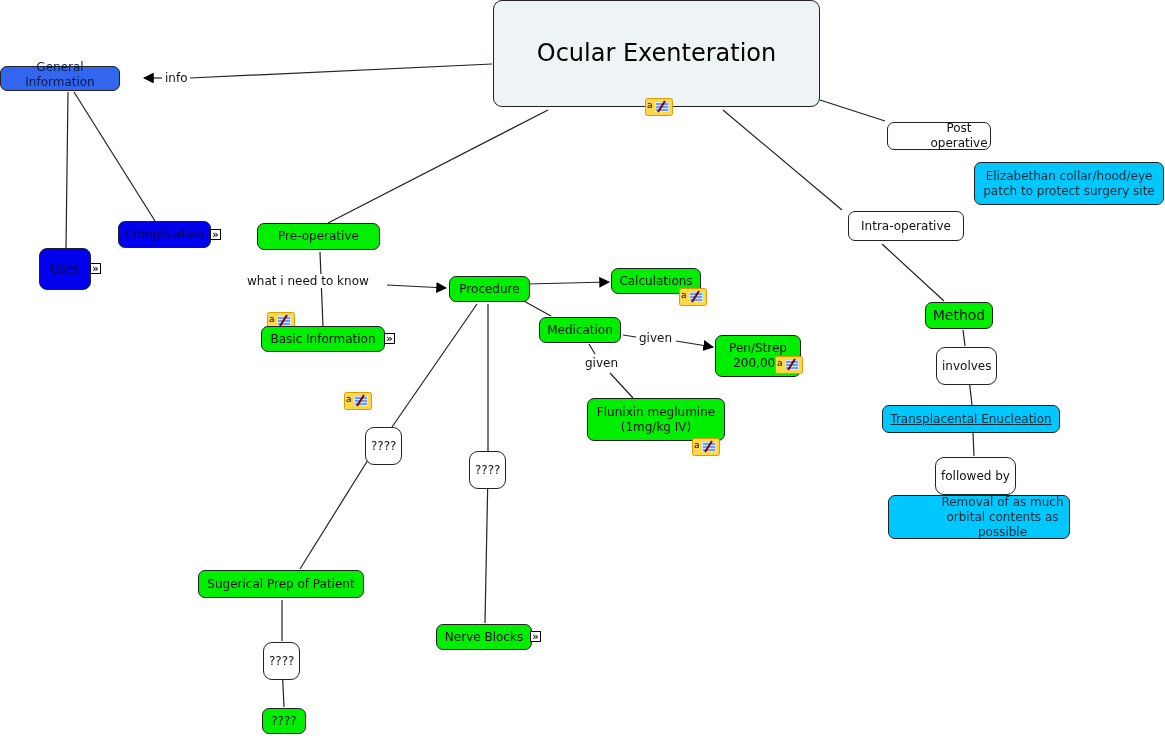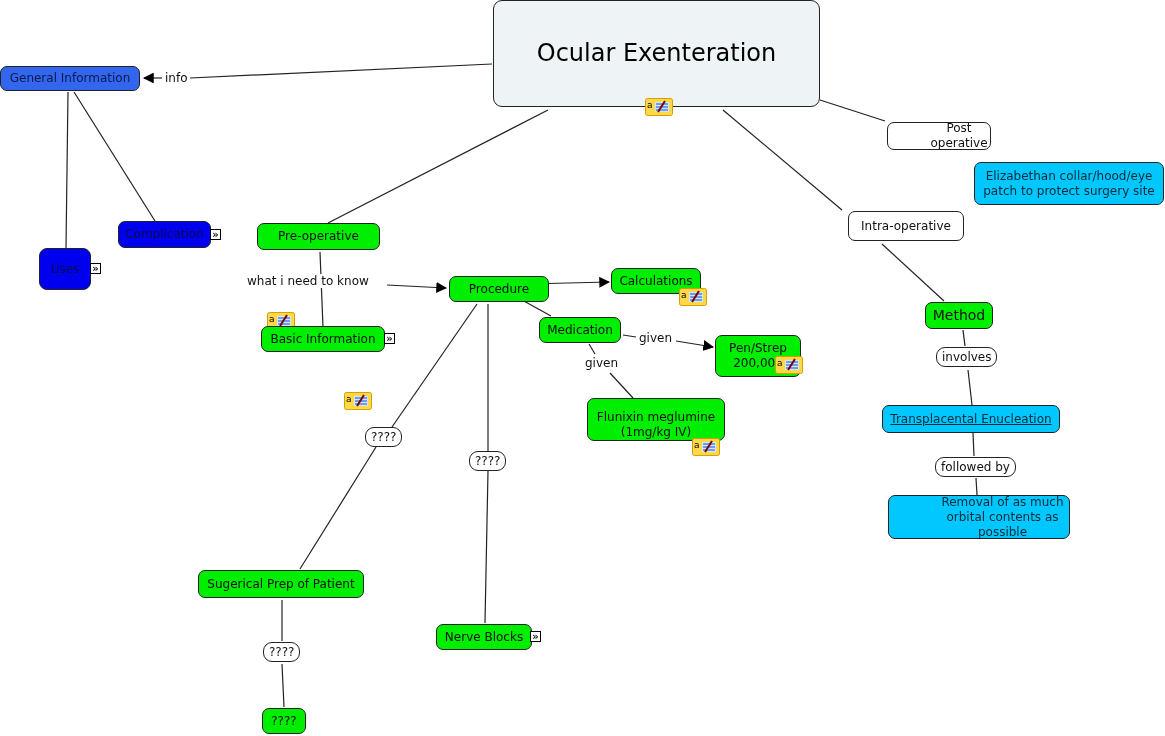--- a/index.html
+++ b/index.html
@@ -11,21 +11,21 @@
           text-align:center; font-size:12px; line-height:15px; white-space:pre-line; }
   .green { background:#00ee00; }
   .blue { background:#0000ee; color:#08084a; }
   .lblue { background:#3366ee; color:#0b1a4a; }
   .cyan { background:#00c8ff; color:#0a2a3a; }
   .white { background:#fff; }
   .root { background:#eef3f5; font-size:24px; border-radius:9px; color:#000000; }
   .link { position:absolute; font-size:12px; line-height:14px; background:#fff; padding:0 2px;
           white-space:nowrap; }
   .pill { position:absolute; box-sizing:border-box; border:1px solid #222; border-radius:9px;
-          background:#fff; font-size:12px; line-height:14px; padding:2px 5px; white-space:nowrap; }
+          background:#fff; font-size:12px; line-height:14px; padding:11px 5px; white-space:nowrap; }
   .expand { position:absolute; width:11px; height:11px; border:1px solid #000; background:#fff;
             font-size:10px; line-height:10px; text-align:center; font-weight:bold; box-sizing:border-box; }
   .note { position:absolute; width:28px; height:18px; }
 </style>
 </head>
 <body>
 
 <svg id="edges" xmlns="http://www.w3.org/2000/svg">
   <defs>
     <marker id="arr" viewBox="0 0 10 10" refX="9" refY="5" markerWidth="9" markerHeight="9" orient="auto">
@@ -85,21 +85,21 @@
 <svg class="note" style="left:645px;top:98px;" viewBox="0 0 28 18">
   <rect x="0.5" y="0.5" width="27" height="17" rx="2" fill="#ffd84a" stroke="#d4a000"></rect>
   <text x="2" y="10" font-size="9" font-family="DejaVu Sans, sans-serif" fill="#000">a</text>
   <rect x="10" y="4" width="14" height="10" fill="#cfe6ff"></rect>
   <line x1="11" y1="6" x2="23" y2="6" stroke="#1a4fd0"></line>
     <line x1="11" y1="9" x2="23" y2="9" stroke="#1a4fd0"></line>
     <line x1="11" y1="12" x2="23" y2="12" stroke="#1a4fd0"></line>
   <line x1="13" y1="14" x2="20" y2="3" stroke="#7a0000" stroke-width="2"></line>
 </svg>
 
-<div class="node lblue" style="left:0px;top:66px;width:140px;height:25px;">
+<div class="node lblue" style="left:0px;top:66px;width:120px;height:25px;align-items:flex-end;">
   <span>General Information</span>
 </div>
 <div class="link" style="left:163px;top:71px;">info</div>
 
 <div class="node blue" style="left:118px;top:221px;width:93px;height:27px;">
   <span>Complication</span>
 </div>
 <div class="expand" style="left:210px;top:229px;">»</div>
 
 <div class="node blue" style="left:39px;top:248px;width:52px;height:42px;border-radius:8px;">
@@ -120,21 +120,21 @@
   <line x1="11" y1="6" x2="23" y2="6" stroke="#1a4fd0"></line>
     <line x1="11" y1="9" x2="23" y2="9" stroke="#1a4fd0"></line>
     <line x1="11" y1="12" x2="23" y2="12" stroke="#1a4fd0"></line>
   <line x1="13" y1="14" x2="20" y2="3" stroke="#7a0000" stroke-width="2"></line>
 </svg>
 <div class="node green" style="left:261px;top:326px;width:124px;height:26px;">
   <span>Basic Information</span>
 </div>
 <div class="expand" style="left:384px;top:333px;">»</div>
 
-<div class="node green" style="left:449px;top:276px;width:100px;height:26px;">
+<div class="node green" style="left:449px;top:276px;width:81px;height:26px;">
   <span>Procedure</span>
 </div>
 
 <div class="node green" style="left:611px;top:268px;width:90px;height:26px;">
   <span>Calculations</span>
 </div>
 <svg class="note" style="left:679px;top:288px;" viewBox="0 0 28 18">
   <rect x="0.5" y="0.5" width="27" height="17" rx="2" fill="#ffd84a" stroke="#d4a000"></rect>
   <text x="2" y="10" font-size="9" font-family="DejaVu Sans, sans-serif" fill="#000">a</text>
   <rect x="10" y="4" width="14" height="10" fill="#cfe6ff"></rect>
@@ -157,21 +157,21 @@
 <svg class="note" style="left:775px;top:356px;" viewBox="0 0 28 18">
   <rect x="0.5" y="0.5" width="27" height="17" rx="2" fill="#ffd84a" stroke="#d4a000"></rect>
   <text x="2" y="10" font-size="9" font-family="DejaVu Sans, sans-serif" fill="#000">a</text>
   <rect x="10" y="4" width="14" height="10" fill="#cfe6ff"></rect>
   <line x1="11" y1="6" x2="23" y2="6" stroke="#1a4fd0"></line>
     <line x1="11" y1="9" x2="23" y2="9" stroke="#1a4fd0"></line>
     <line x1="11" y1="12" x2="23" y2="12" stroke="#1a4fd0"></line>
   <line x1="13" y1="14" x2="20" y2="3" stroke="#7a0000" stroke-width="2"></line>
 </svg>
 
-<div class="node green" style="left:587px;top:398px;width:138px;height:43px;align-items:flex-end;">
+<div class="node green" style="left:587px;top:398px;width:138px;height:43px;">
   <span>Flunixin meglumine
 (1mg/kg IV)</span>
 </div>
 <svg class="note" style="left:692px;top:438px;" viewBox="0 0 28 18">
   <rect x="0.5" y="0.5" width="27" height="17" rx="2" fill="#ffd84a" stroke="#d4a000"></rect>
   <text x="2" y="10" font-size="9" font-family="DejaVu Sans, sans-serif" fill="#000">a</text>
   <rect x="10" y="4" width="14" height="10" fill="#cfe6ff"></rect>
   <line x1="11" y1="6" x2="23" y2="6" stroke="#1a4fd0"></line>
     <line x1="11" y1="9" x2="23" y2="9" stroke="#1a4fd0"></line>
     <line x1="11" y1="12" x2="23" y2="12" stroke="#1a4fd0"></line>

